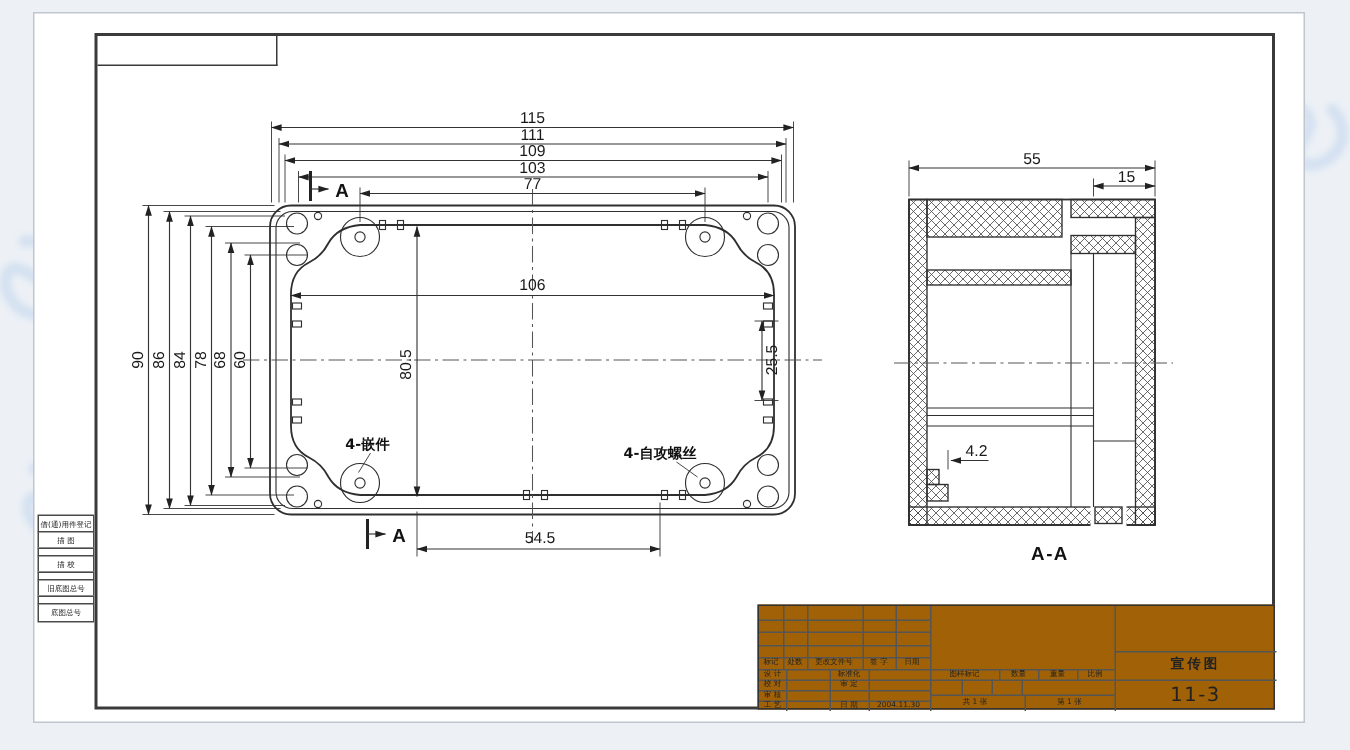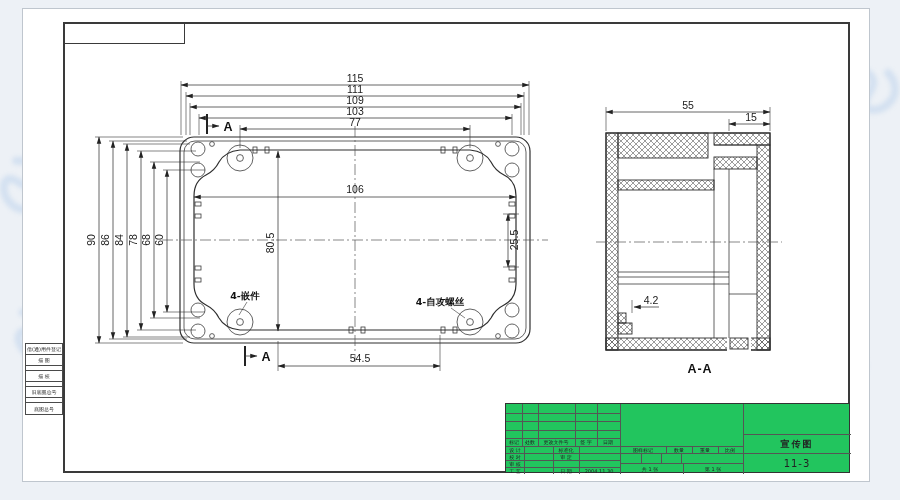--- a/index.html
+++ b/index.html
@@ -21,26 +21,26 @@
   text.dt{font:10.5px "Liberation Sans",sans-serif;fill:#1a1a1a;text-anchor:middle;}
   text.cn{font:bold 9.5px "DejaVu Sans",sans-serif;fill:#111;text-anchor:middle;}
   text.sec{font:bold 12.5px "Liberation Sans",sans-serif;fill:#111;text-anchor:middle;}
 
   
   #strip{left:25px;top:344px;width:38px;}
   .sbox{border:1px solid #4a4a4a;margin-top:-1px;background:#fff;display:flex;align-items:center;justify-content:center;
         font-size:5px;color:#222;white-space:nowrap;box-sizing:border-box;}
 
   
-  #tblock{left:505px;top:403px;width:345px;height:70px;border:1.5px solid #333;box-sizing:border-box;background:#22c55e;}
+  #tblock{left:505px;top:403px;width:345px;height:70px;border:1.5px solid #333;box-sizing:border-box;background:#a16207;}
   .hl{position:absolute;background:#555;height:1px;}
   .vl{position:absolute;background:#555;width:1px;}
   .tbt{position:absolute;transform:translate(-50%,-50%);font-size:5px;color:#222;white-space:nowrap;line-height:1;}
   .tbt.big{font-size:9px;font-weight:bold;letter-spacing:2px;}
-  .tbt.num{font-size:10px;letter-spacing:1px;}
+  .tbt.num{font-size:13px;letter-spacing:1px;}
 </style>
 </head>
 <body>
 
 <svg id="wm" class="abs" viewBox="0 0 900 500">
   <defs>
     <path id="wmp" d="M2,26 C10,2 26,0 32,12 C38,24 24,28 18,36 C12,44 26,52 40,46 C52,41 54,28 50,18" fill="none" stroke="#bcd2ec" stroke-width="8" stroke-linecap="round"></path>
     <filter id="bl">
         <feGaussianBlur stdDeviation="2.2"></feGaussianBlur>
       </filter>

